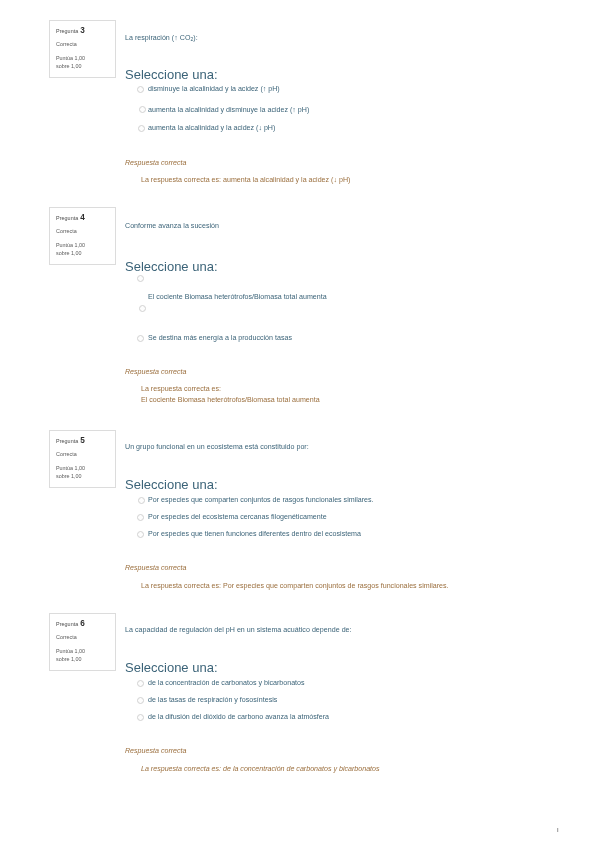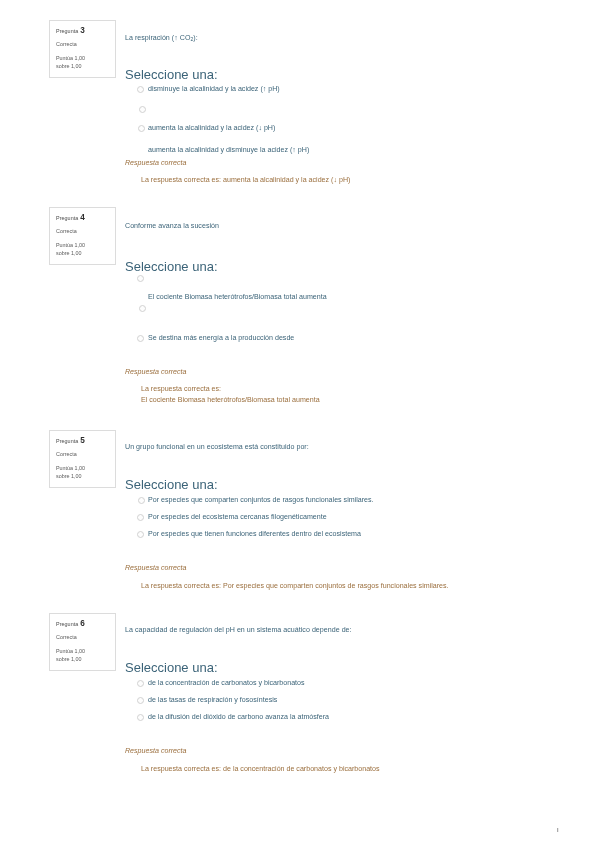--- a/index.html
+++ b/index.html
@@ -160,21 +160,21 @@
         <span>La respiración (↑ CO</span><sub>2</sub><span>):</span>
       </div>
       <div class="answer-prompt" style="position:absolute;left:0;top:50px;">Seleccione una:</div>
 
       <div class="option" style="position:absolute;left:0;top:64px;">
         <span class="radio" style="left:12px;top:2px;"></span>
         <span class="option-label" style="margin-left:23px;">disminuye la alcalinidad y la acidez (↑ pH)</span>
       </div>
       <div class="option" style="position:absolute;left:0;top:85px;">
         <span class="radio" style="left:14px;top:1px;"></span>
-        <span class="option-label" style="margin-left:23px;margin-top:40px;">aumenta la alcalinidad y disminuye la acidez (↑ pH)</span>
+        <span class="option-label" style="margin-left:23px;">aumenta la alcalinidad y disminuye la acidez (↑ pH)</span>
       </div>
       <div class="option" style="position:absolute;left:0;top:103px;">
         <span class="radio" style="left:13px;top:2px;"></span>
         <span class="option-label" style="margin-left:23px;">aumenta la alcalinidad y la acidez (↓ pH)</span>
       </div>
 
       <div class="feedback-title" style="position:absolute;left:0;top:138px;">Respuesta correcta</div>
       <div class="feedback-body" style="position:absolute;left:0;top:155px;">La respuesta correcta es: aumenta la alcalinidad y la acidez (↓ pH)</div>
     </div>
   </div>
@@ -196,21 +196,21 @@
 
       <div class="option" style="position:absolute;left:0;top:68px;">
         <span class="radio" style="left:12px;top:0px;"></span>
         <span class="option-label" style="margin-left:23px;display:block;padding-top:17px;">El cociente Biomasa heterótrofos/Biomasa total aumenta</span>
       </div>
       <div class="option" style="position:absolute;left:0;top:98px;">
         <span class="radio" style="left:14px;top:0px;"></span>
       </div>
       <div class="option" style="position:absolute;left:0;top:126px;">
         <span class="radio" style="left:12px;top:2px;"></span>
-        <span class="option-label" style="margin-left:23px;">Se destina más energía a la producción desde</span>
+        <span class="option-label" style="margin-left:23px;">Se destina más energía a la producción tasas</span>
       </div>
 
       <div class="feedback-title" style="position:absolute;left:0;top:160px;">Respuesta correcta</div>
       <div class="feedback-body" style="position:absolute;left:0;top:177px;">La respuesta correcta es:</div>
       <div class="feedback-body" style="position:absolute;left:0;top:188px;">El cociente Biomasa heterótrofos/Biomasa total aumenta</div>
     </div>
   </div>
 
   <div class="question" style="top:430px;">
     <div class="qinfo">
@@ -267,19 +267,19 @@
       <div class="option" style="position:absolute;left:0;top:82px;">
         <span class="radio" style="left:12px;top:2px;"></span>
         <span class="option-label" style="margin-left:23px;">de las tasas de respiración y fososíntesis</span>
       </div>
       <div class="option" style="position:absolute;left:0;top:99px;">
         <span class="radio" style="left:12px;top:2px;"></span>
         <span class="option-label" style="margin-left:23px;">de la difusión del dióxido de carbono avanza la atmósfera</span>
       </div>
 
       <div class="feedback-title" style="position:absolute;left:0;top:133px;">Respuesta correcta</div>
-      <div class="feedback-body" style="position:absolute;left:0;top:151px;">La respuesta correcta es: de la concentración de carbonatos y bicarbonatos</div>
+      <div class="feedback-body" style="position:absolute;left:0;top:151px;font-style:italic;">La respuesta correcta es: de la concentración de carbonatos y bicarbonatos</div>
     </div>
   </div>
 
   <div class="page-mark">I</div>
 
 </div>
 
 </body></html>

